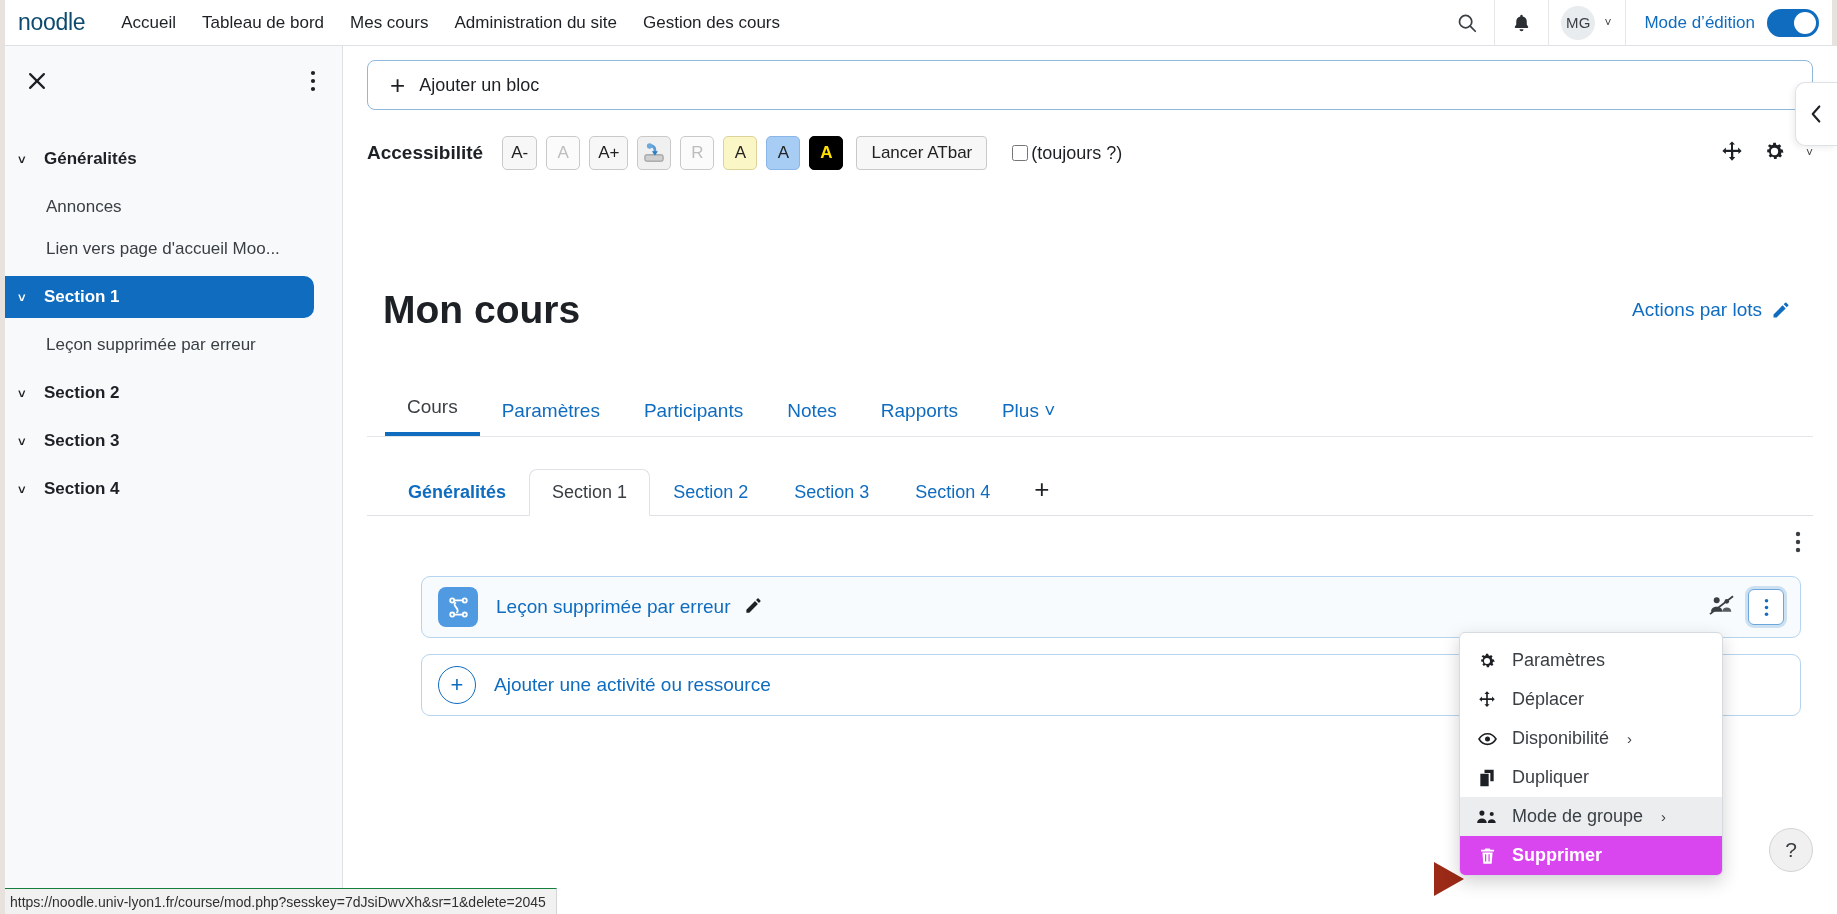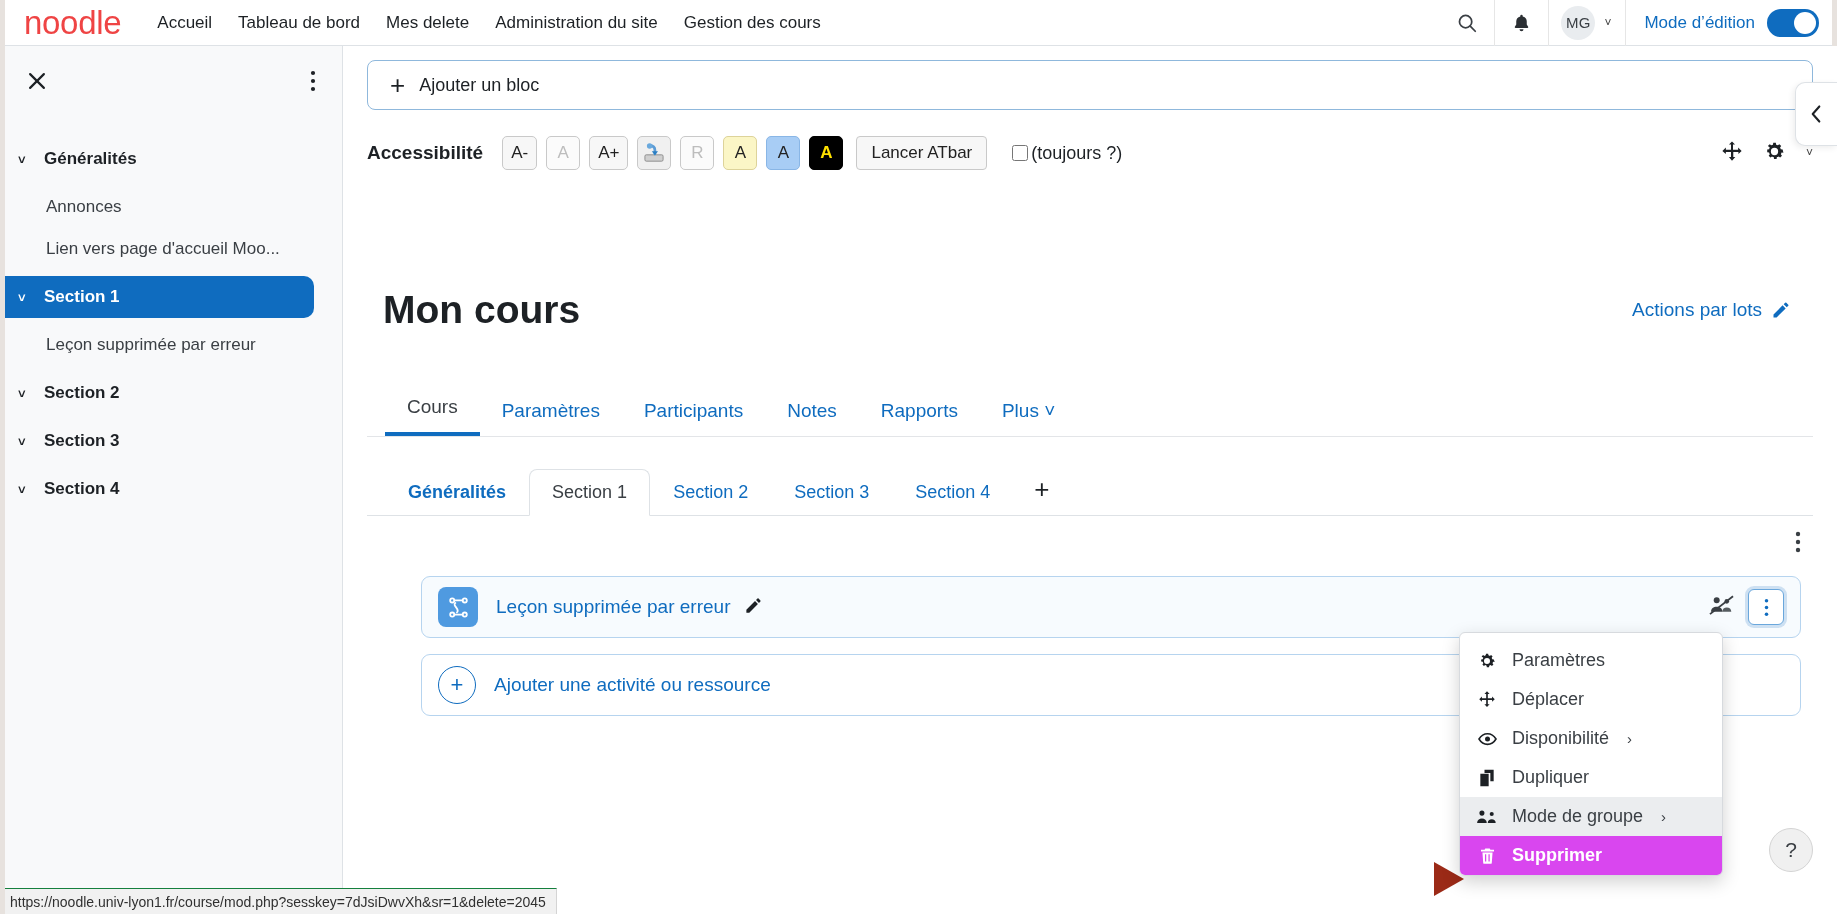--- a/index.html
+++ b/index.html
@@ -14,22 +14,22 @@
   }
   .page { position: relative; width: 1837px; height: 914px; background:#fff; }
 
   
   .navbar {
     position: absolute; top: 0; left: 0; width: 1837px; height: 46px;
     background: #fff; border-bottom: 1px solid #dee2e6;
     display: flex; align-items: center; z-index: 40;
   }
   .brand {
-    font-size: 33px; color: #ef4444; letter-spacing: -0.3px;
-    margin-left: 24px; margin-right: 34px; font-weight: 400;
+    font-size: 23px; color: #0c4a6e; letter-spacing: -0.3px;
+    margin-left: 18px; margin-right: 34px; font-weight: 400;
   }
   .nav-links { display: flex; align-items: center; gap: 22px; }
   .nav-link {
     font-size: 17px; color: #1d2125; text-decoration: none;
     padding: 4px 2px; white-space: nowrap;
   }
   .nav-right {
     margin-left: auto; display: flex; align-items: center; height: 46px;
   }
   .nav-icon-btn {
@@ -273,21 +273,21 @@
 <div class="page">
 
   <div class="edge-left"></div>
   <div class="edge-right"></div>
 
   <div class="navbar">
     <div class="brand">noodle</div>
     <div class="nav-links">
       <a class="nav-link">Accueil</a>
       <a class="nav-link">Tableau de bord</a>
-      <a class="nav-link">Mes delete</a>
+      <a class="nav-link">Mes cours</a>
       <a class="nav-link">Administration du site</a>
       <a class="nav-link">Gestion des cours</a>
     </div>
 
     <div class="nav-right">
       <div class="nav-icon-btn noborder">
         <svg width="22" height="22" viewBox="0 0 24 24" fill="none" stroke="#3a3f44" stroke-width="1.9">
           <circle cx="10.5" cy="10.5" r="6.7"></circle>
             <line x1="15.5" y1="15.5" x2="21" y2="21" stroke-linecap="round"></line>
         </svg>

